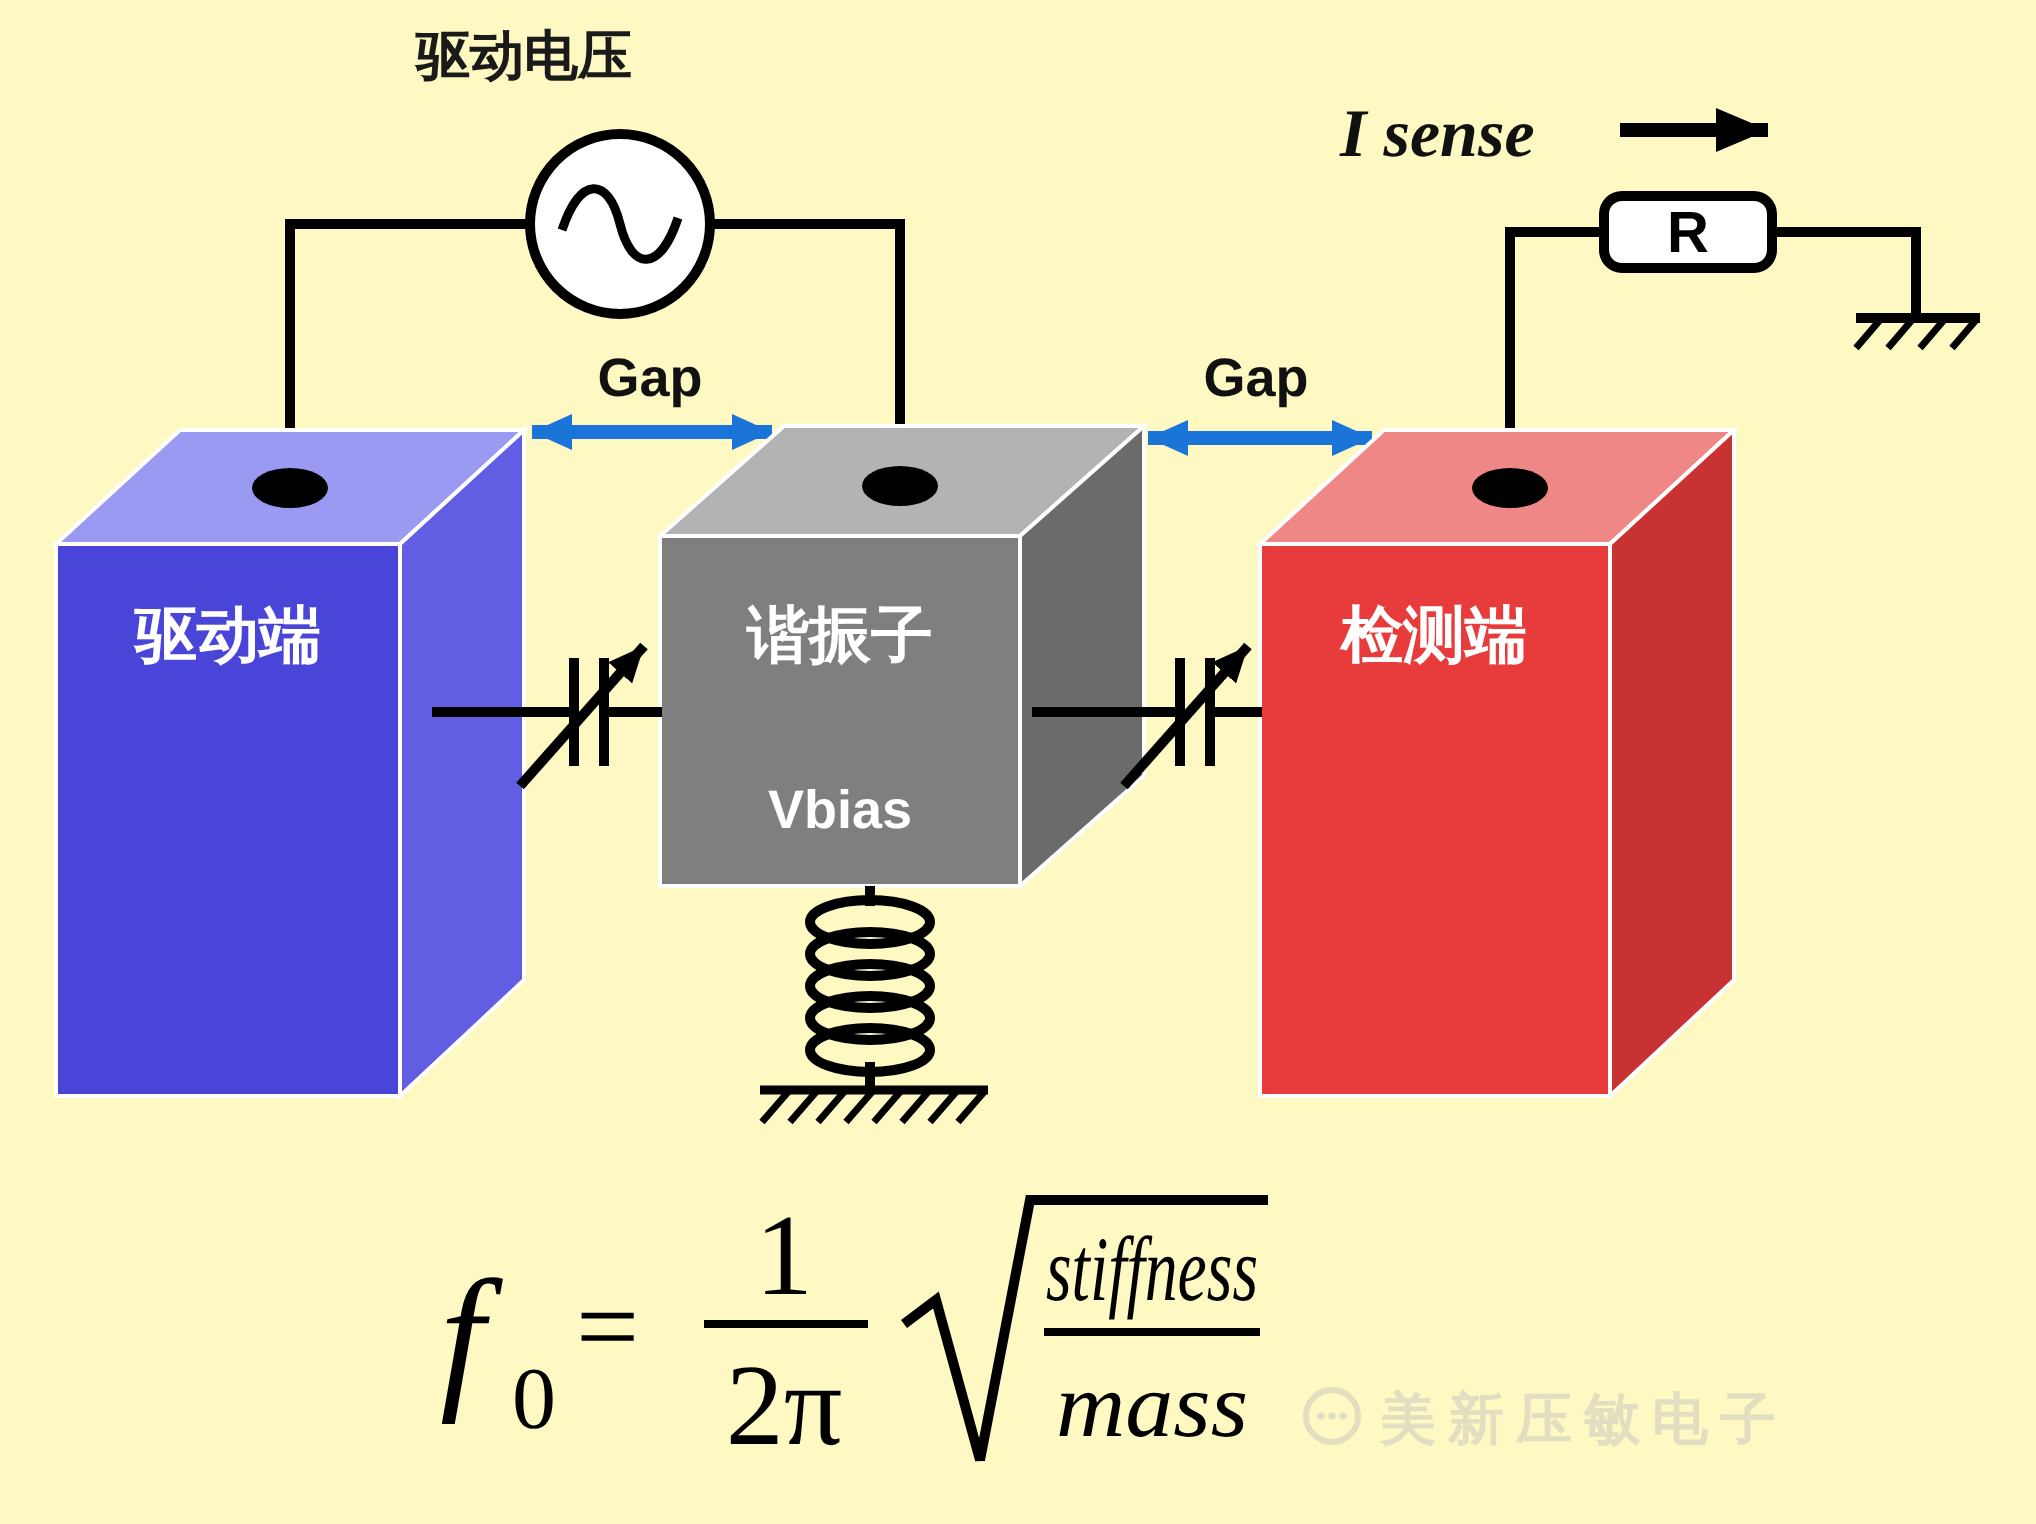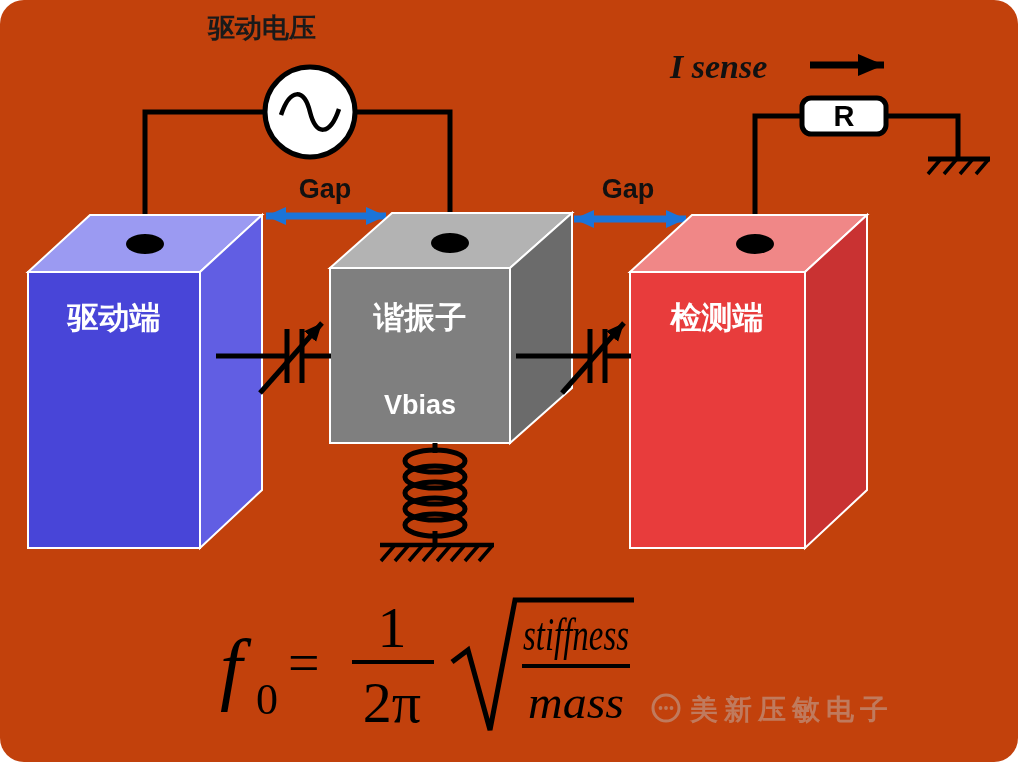--- a/index.html
+++ b/index.html
@@ -1,23 +1,22 @@
 <!DOCTYPE html>
 <html><head>
 <meta charset="utf-8">
 <style>
   html, body { margin: 0; padding: 0; background: #ffffff; }
   .stage {
     position: relative;
     width: 1018px;
     height: 762px;
-    background: #c2410c;
+    background: #fef9c3;
     overflow: hidden;
     font-family: "Liberation Sans", sans-serif;
-    border-radius: 24px;
   }
   svg { position: absolute; left: 0; top: 0; }
   text { user-select: none; }
   .cjk-label { font-family: "Liberation Sans", sans-serif; font-weight: bold; }
   .math-serif { font-family: "Liberation Serif", serif; }
 </style>
 </head>
 <body>
 
 <div class="stage">

